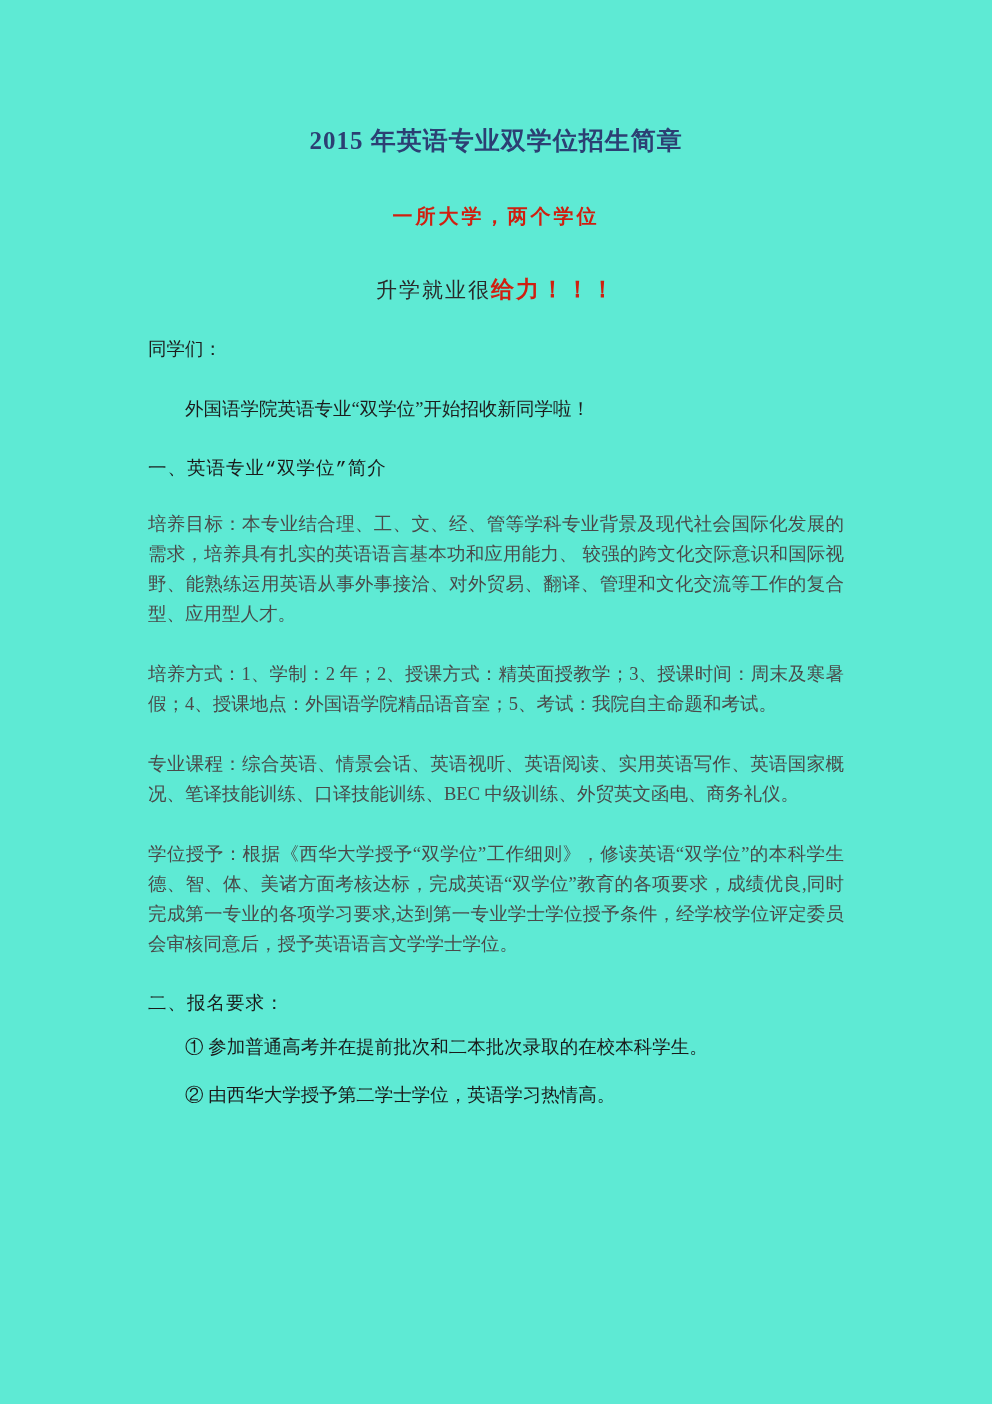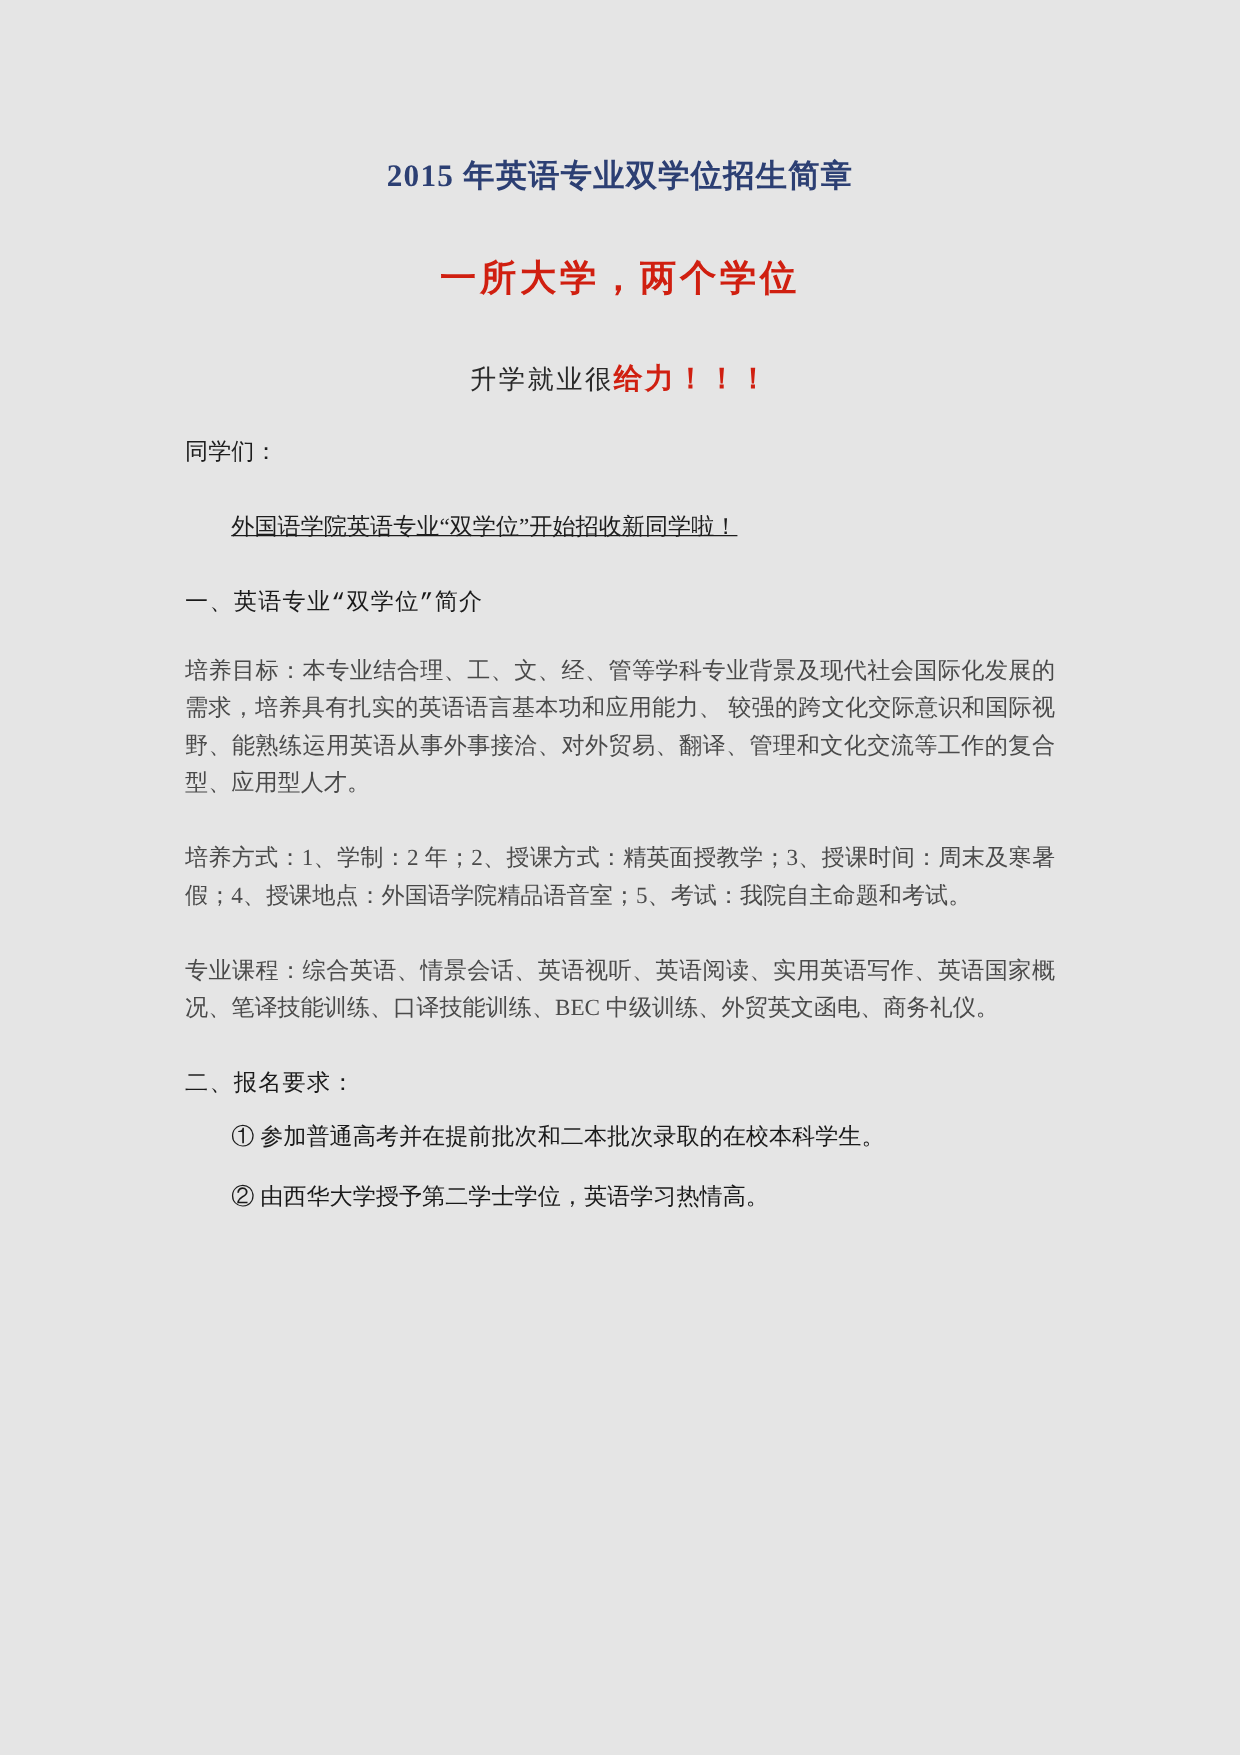--- a/index.html
+++ b/index.html
@@ -12,33 +12,33 @@
     height: 1404px;
     font-family: "Liberation Serif", "DejaVu Serif", serif;
     color: #1a1a1a;
   }
   .page {
     position: relative;
     width: 992px;
     height: 1404px;
     box-sizing: border-box;
     padding: 96px 148px 60px 148px;
-    background: #e5e5e5;
+    background: #5eead4;
   }
   .title-main {
     text-align: center;
     font-size: 25px;
     color: #2c3f73;
     letter-spacing: 1px;
     margin: 28px 0 0 0;
     font-family: "Liberation Serif", "DejaVu Serif", serif;
   }
   .title-slogan {
     text-align: center;
-    font-size: 29px;
+    font-size: 20px;
     color: #d01f10;
     font-weight: bold;
     letter-spacing: 3px;
     margin: 46px 0 0 0;
     font-family: Liberation Mono, monospace;
   }
   .title-sub {
     text-align: center;
     font-size: 21px;
     margin: 44px 0 0 0;
@@ -54,21 +54,20 @@
     font-size: 18.5px;
     line-height: 1.62;
     color: #1d1d1d;
     margin: 30px 0 0 0;
     text-align: justify;
   }
   .salute {
   }
   .indent1 {
     text-indent: 2em;
-    text-decoration: underline;
   }
   .gray-label {
     color: #4a4a4a;
   }
   .section-head {
     font-size: 18.5px;
     margin-top: 30px;
     letter-spacing: 1px;
     font-family: Liberation Mono, monospace;
   }
@@ -98,20 +97,21 @@
 
 
   <p class="section-head">一、英语专业“双学位”简介</p>
 
   <p class="body-text gray-label">培养目标：本专业结合理、工、文、经、管等学科专业背景及现代社会国际化发展的需求，培养具有扎实的英语语言基本功和应用能力、 较强的跨文化交际意识和国际视野、能熟练运用英语从事外事接洽、对外贸易、翻译、管理和文化交流等工作的复合型、应用型人才。</p>
 
   <p class="body-text gray-label">培养方式：1、学制：2 年；2、授课方式：精英面授教学；3、授课时间：周末及寒暑假；4、授课地点：外国语学院精品语音室；5、考试：我院自主命题和考试。</p>
 
   <p class="body-text gray-label">专业课程：综合英语、情景会话、英语视听、英语阅读、实用英语写作、英语国家概况、笔译技能训练、口译技能训练、BEC 中级训练、外贸英文函电、商务礼仪。</p>
 
+  <p class="body-text gray-label">学位授予：根据《西华大学授予“双学位”工作细则》，修读英语“双学位”的本科学生德、智、体、美诸方面考核达标，完成英语“双学位”教育的各项要求，成绩优良,同时完成第一专业的各项学习要求,达到第一专业学士学位授予条件，经学校学位评定委员会审核同意后，授予英语语言文学学士学位。</p>
 
   <p class="section-head">二、报名要求：</p>
 
   <p class="list-item">① 参加普通高考并在提前批次和二本批次录取的在校本科学生。</p>
 
   <p class="list-item">② 由西华大学授予第二学士学位，英语学习热情高。</p>
 
 </div>
 
 </body></html>

